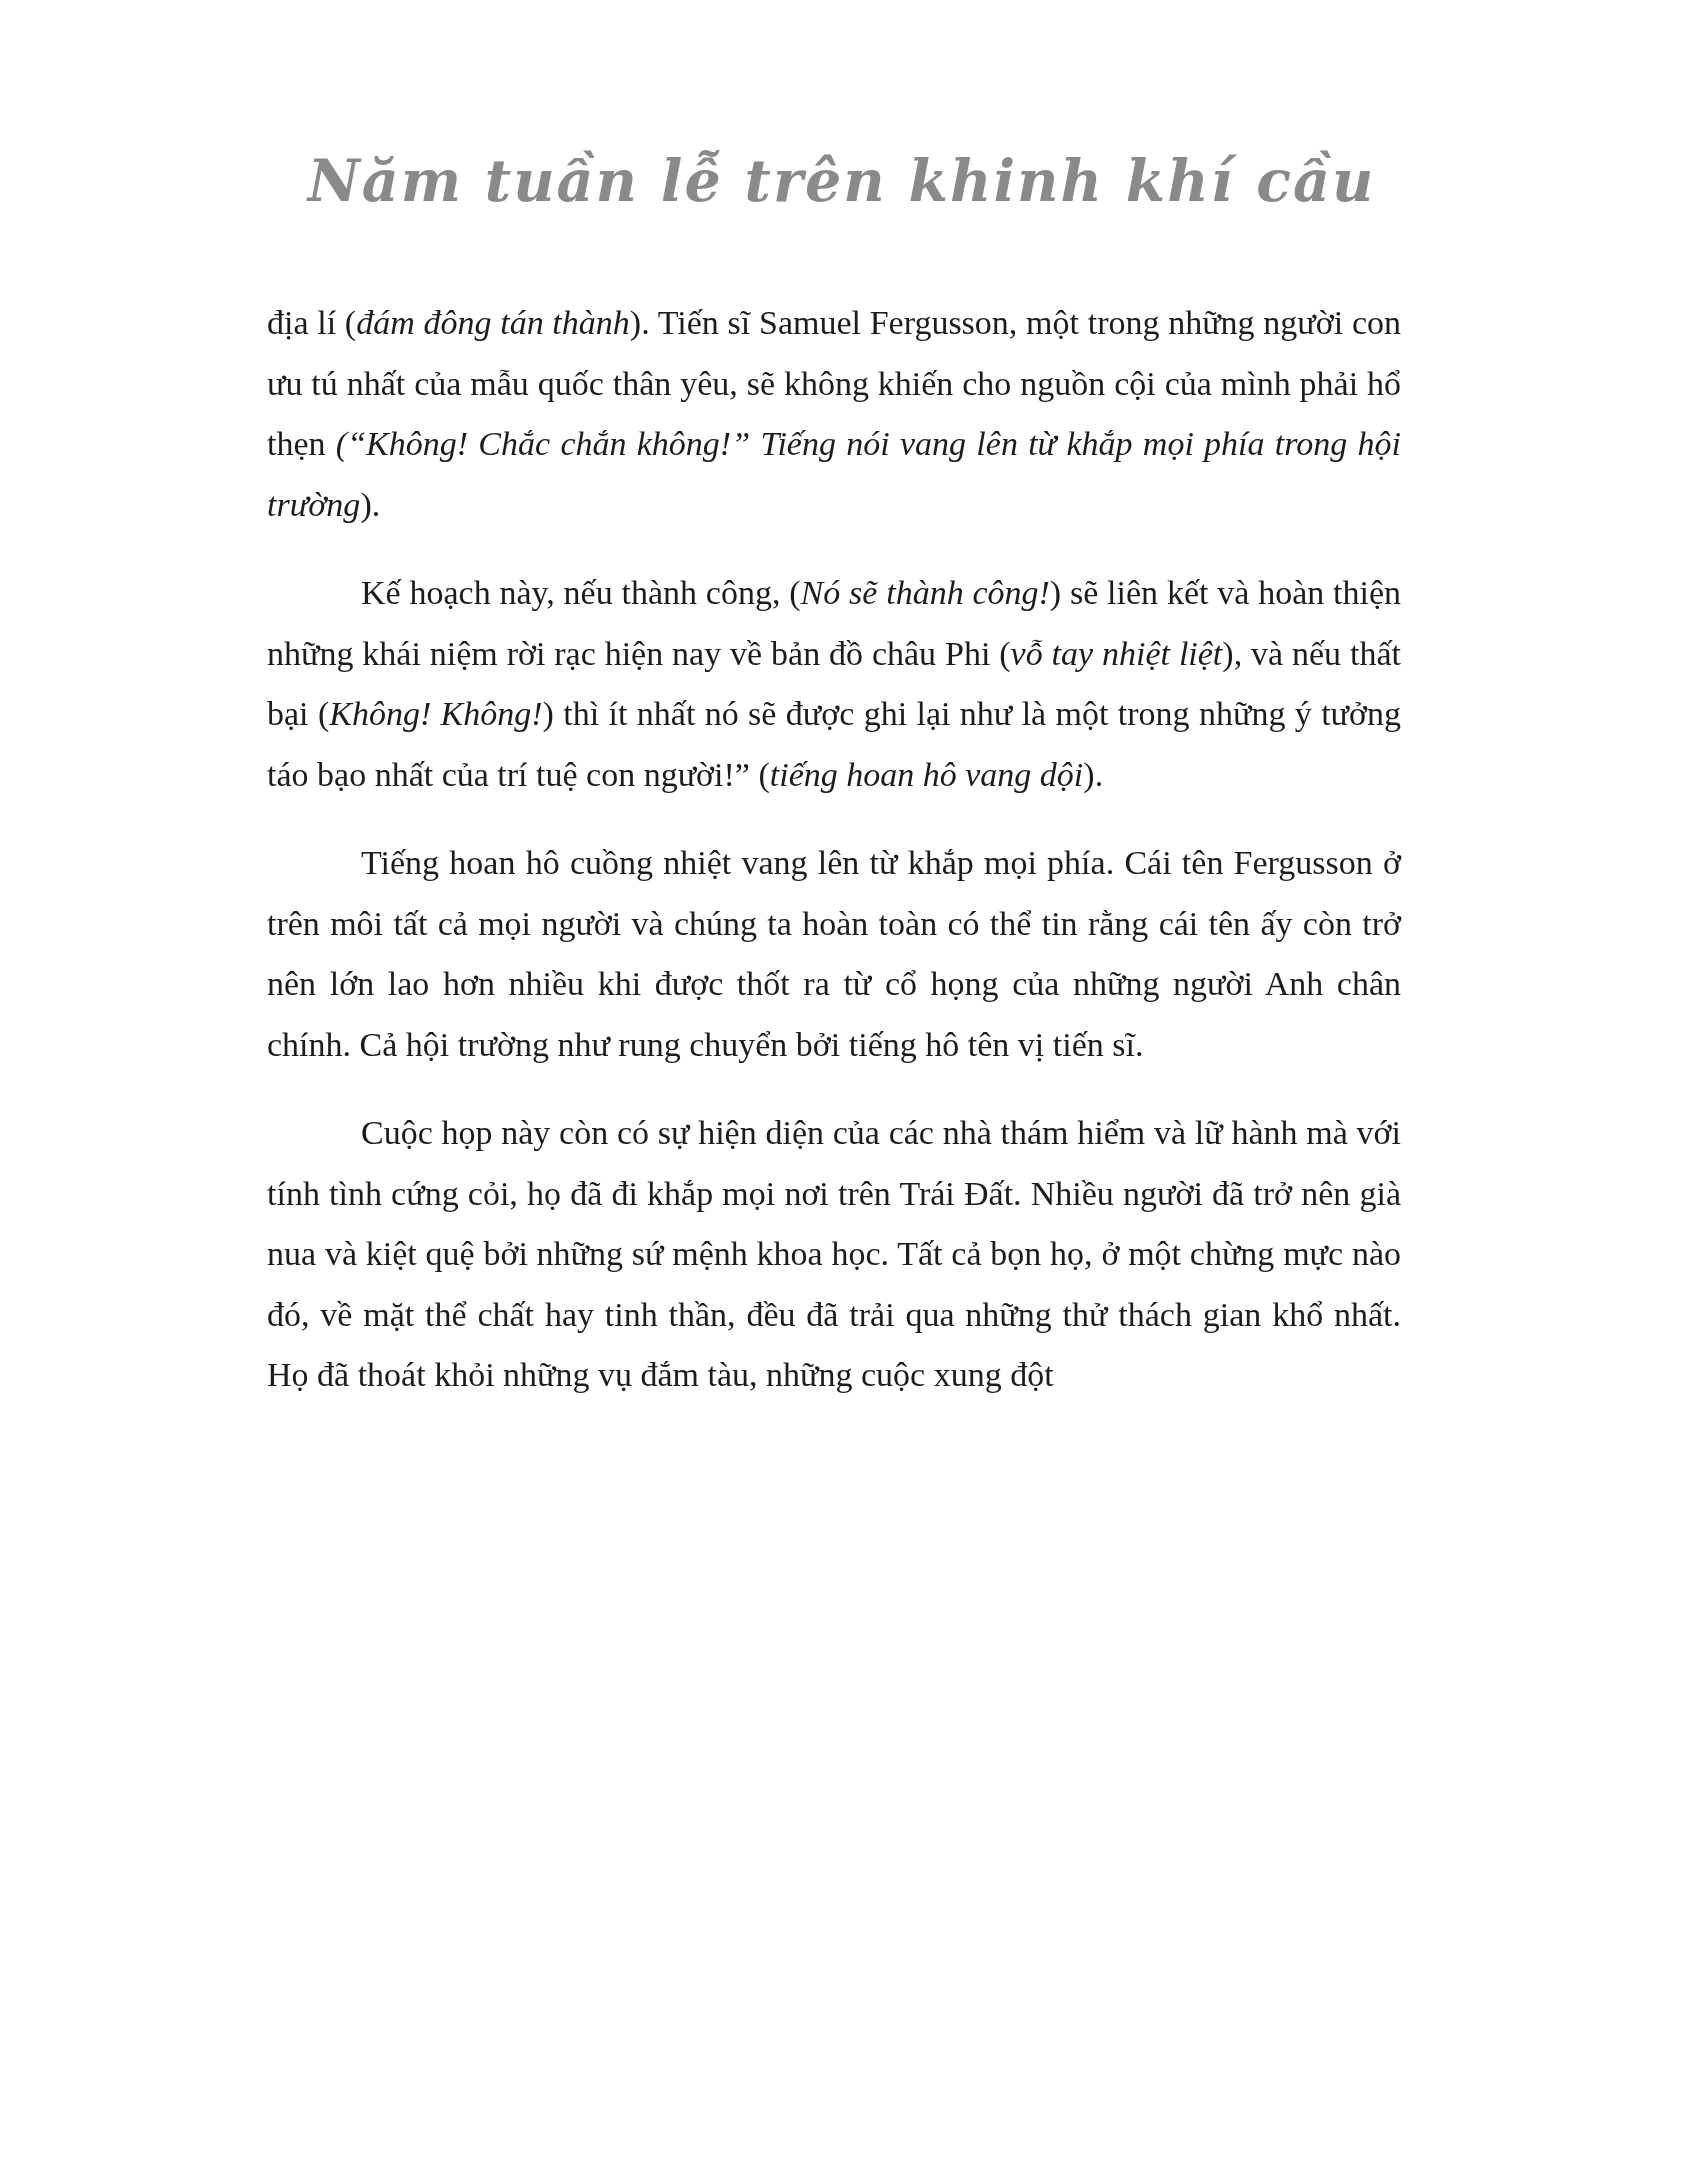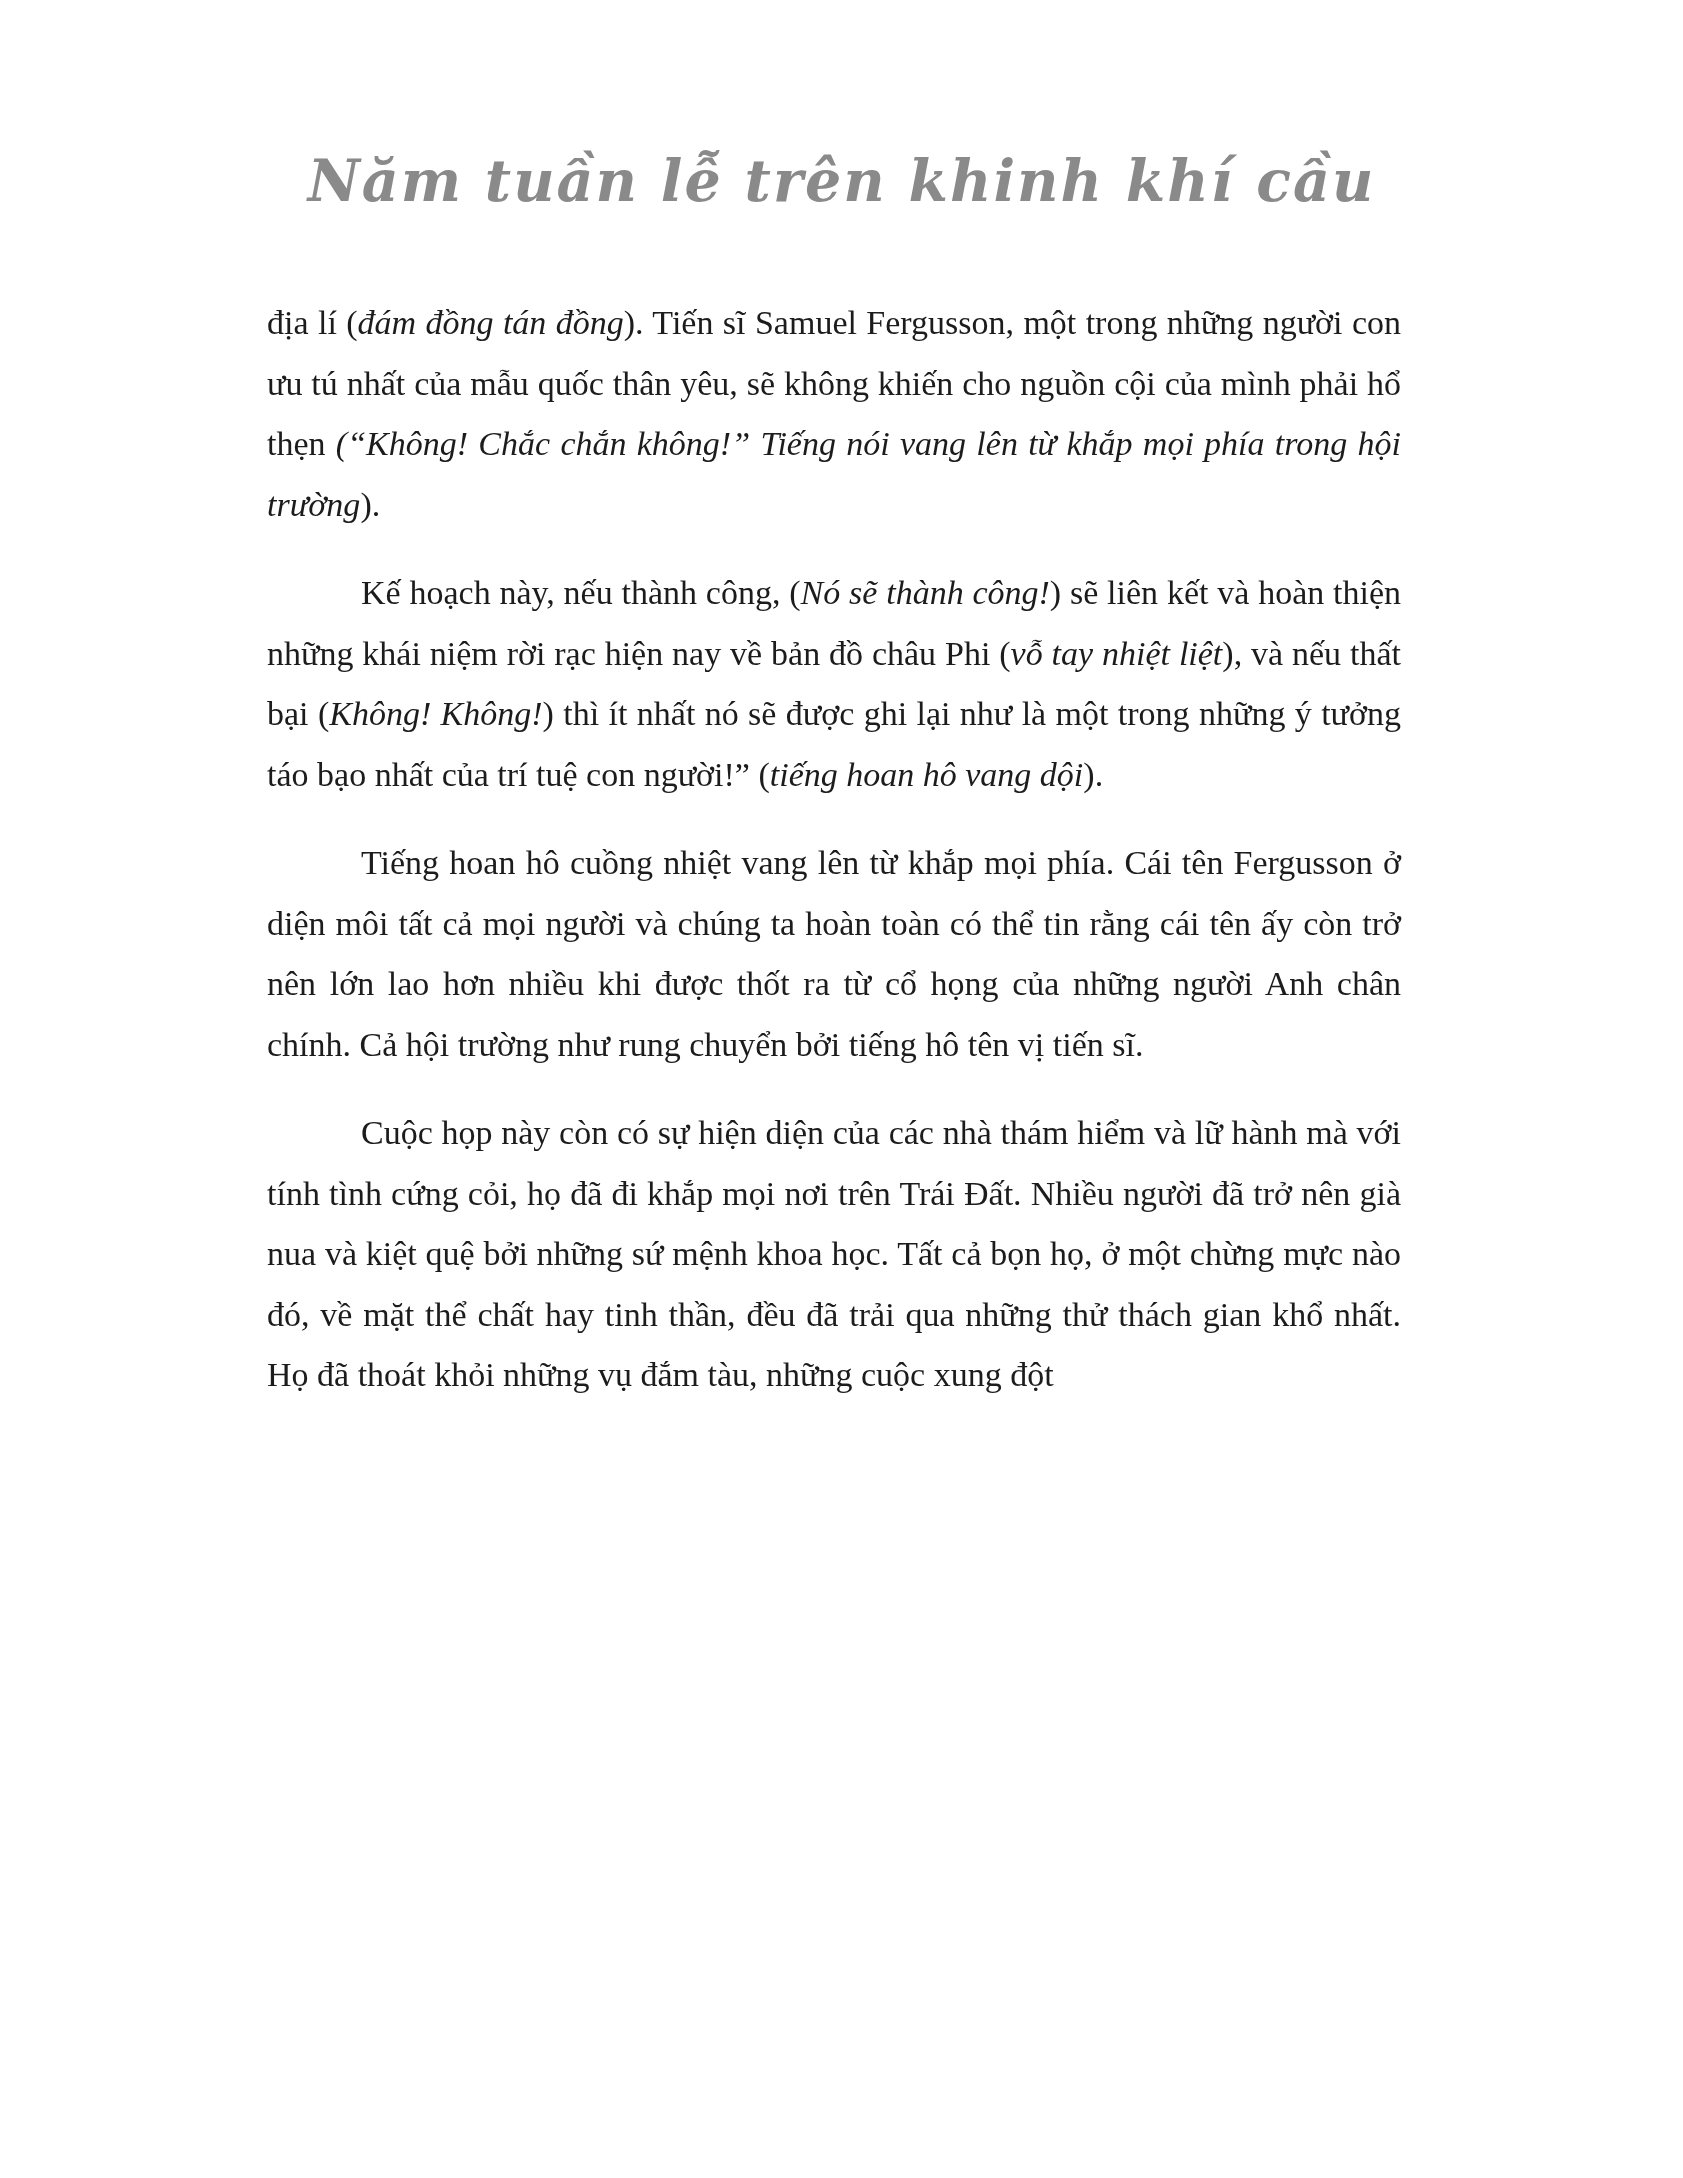--- a/index.html
+++ b/index.html
@@ -56,21 +56,21 @@
     color: #1c1c1c;
   }
 </style>
 </head>
 <body>
 
 <div class="page">
   <div class="header-title">Năm tuần lễ trên khinh khí cầu</div>
 
   <div class="content">
-      <p><span>địa lí (</span><span class="it">đám đồng tán đồng</span><span>). Tiến sĩ Samuel Fergusson, một trong những người con ưu tú nhất của mẫu quốc thân yêu, sẽ không khiến cho nguồn cội của mình phải hổ thẹn </span><span class="it">(“Không! Chắc chắn không!” Tiếng nói vang lên từ khắp mọi phía trong hội trường</span><span>).</span></p>
+      <p><span>địa lí (</span><span class="it">đám đông tán thành</span><span>). Tiến sĩ Samuel Fergusson, một trong những người con ưu tú nhất của mẫu quốc thân yêu, sẽ không khiến cho nguồn cội của mình phải hổ thẹn </span><span class="it">(“Không! Chắc chắn không!” Tiếng nói vang lên từ khắp mọi phía trong hội trường</span><span>).</span></p>
       <p class="indent"><span>Kế hoạch này, nếu thành công, (</span><span class="it">Nó sẽ thành công!</span><span>) sẽ liên kết và hoàn thiện những khái niệm rời rạc hiện nay về bản đồ châu Phi (</span><span class="it">vỗ tay nhiệt liệt</span><span>), và nếu thất bại (</span><span class="it">Không! Không!</span><span>) thì ít nhất nó sẽ được ghi lại như là một trong những ý tưởng táo bạo nhất của trí tuệ con người!” (</span><span class="it">tiếng hoan hô vang dội</span><span>).</span></p>
-      <p class="indent"><span>Tiếng hoan hô cuồng nhiệt vang lên từ khắp mọi phía. Cái tên Fergusson ở diện môi tất cả mọi người và chúng ta hoàn toàn có thể tin rằng cái tên ấy còn trở nên lớn lao hơn nhiều khi được thốt ra từ cổ họng của những người Anh chân chính. Cả hội trường như rung chuyển bởi tiếng hô tên vị tiến sĩ.</span></p>
+      <p class="indent"><span>Tiếng hoan hô cuồng nhiệt vang lên từ khắp mọi phía. Cái tên Fergusson ở trên môi tất cả mọi người và chúng ta hoàn toàn có thể tin rằng cái tên ấy còn trở nên lớn lao hơn nhiều khi được thốt ra từ cổ họng của những người Anh chân chính. Cả hội trường như rung chuyển bởi tiếng hô tên vị tiến sĩ.</span></p>
       <p class="indent"><span>Cuộc họp này còn có sự hiện diện của các nhà thám hiểm và lữ hành mà với tính tình cứng cỏi, họ đã đi khắp mọi nơi trên Trái Đất. Nhiều người đã trở nên già nua và kiệt quệ bởi những sứ mệnh khoa học. Tất cả bọn họ, ở một chừng mực nào đó, về mặt thể chất hay tinh thần, đều đã trải qua những thử thách gian khổ nhất. Họ đã thoát khỏi những vụ đắm tàu, những cuộc xung đột</span></p>
     </div>
 
   <div class="page-number">10</div>
 </div>
 
 
 </body></html>

